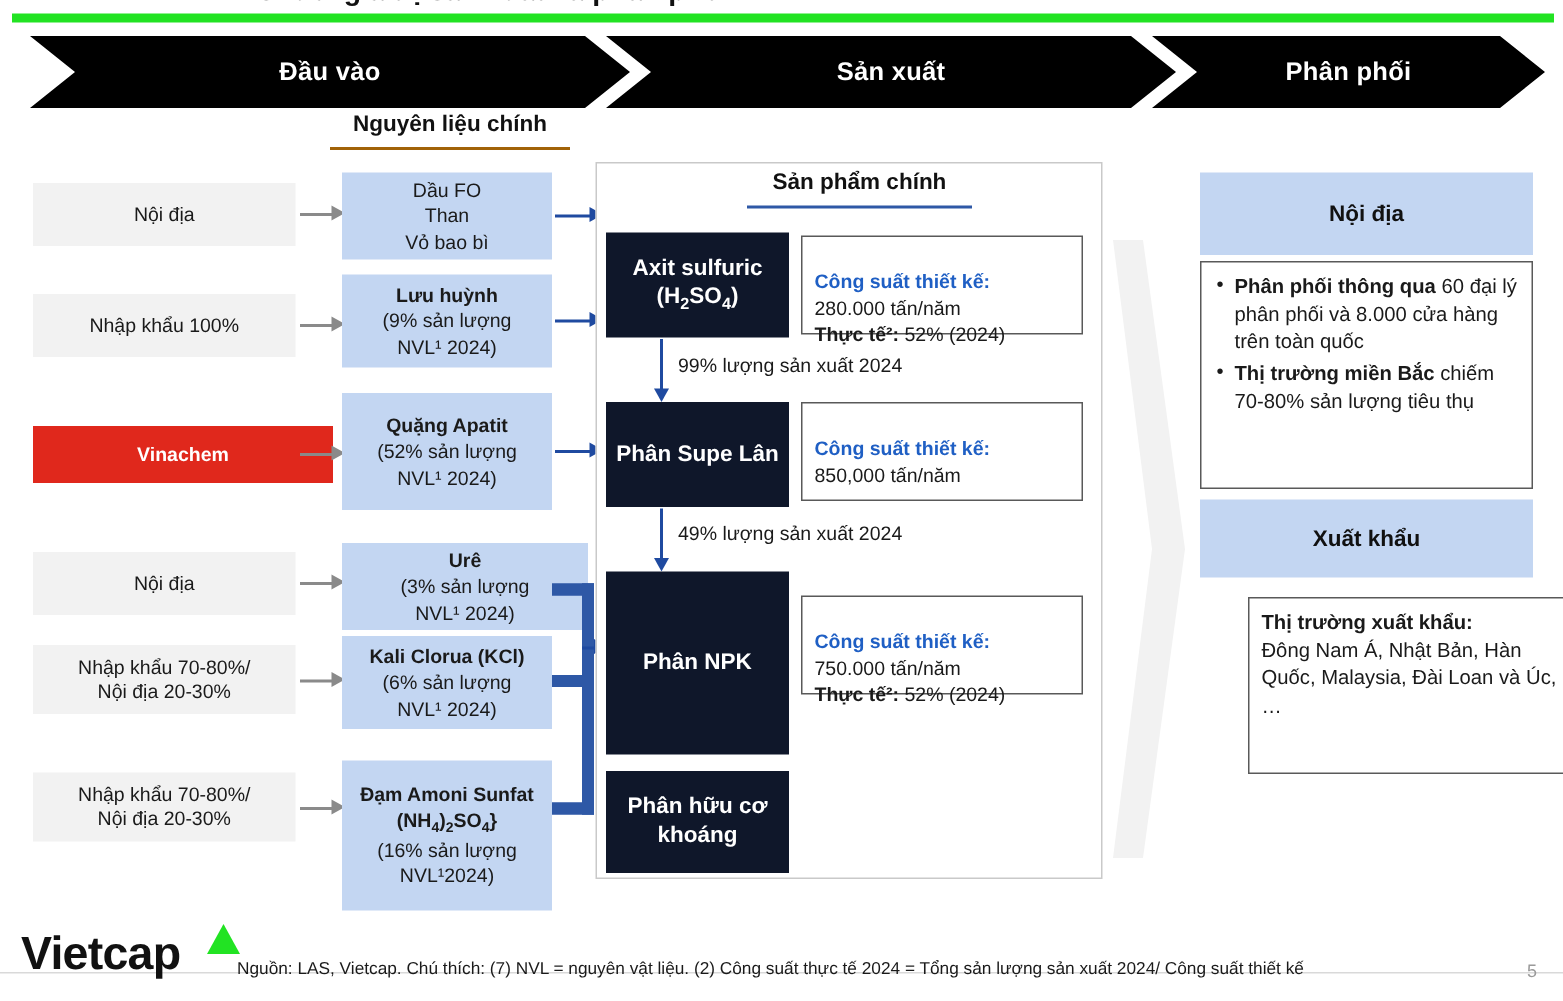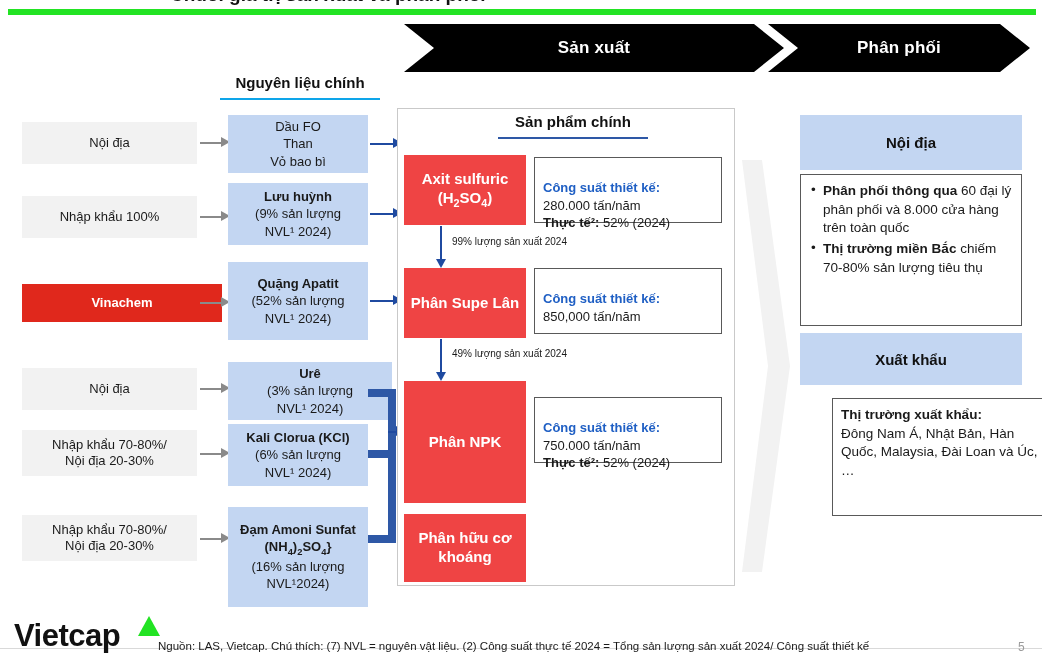--- a/index.html
+++ b/index.html
@@ -31,21 +31,21 @@
     clip-path:polygon(0 0, 370px 0, 400px 24px, 370px 48px, 0 48px, 30px 24px);}
   #chev2{left:404px;width:380px;
     clip-path:polygon(0 0, 350px 0, 380px 24px, 350px 48px, 0 48px, 30px 24px);}
   #chev3{left:768px;width:262px;
     clip-path:polygon(0 0, 232px 0, 262px 24px, 232px 48px, 0 48px, 30px 24px);}
 
   
   #raw-head{
     left:220px;top:74px;width:160px;height:26px;text-align:center;
     font-size:15px;font-weight:bold;color:#111;
-    border-bottom:2px solid #0ea5e9;padding-bottom:3px;
+    border-bottom:2px solid #a16207;padding-bottom:3px;
   }
   #prod-head{
     left:498px;top:113px;width:150px;height:26px;text-align:center;
     font-size:15px;font-weight:bold;color:#111;
     border-bottom:2px solid #2e58a6;padding-bottom:3px;
   }
 
   
   .src{
     background:#f2f2f2;display:flex;align-items:center;justify-content:center;
@@ -74,39 +74,39 @@
   .barrow .head{
     position:absolute;top:0;width:0;height:0;
     border-top:5.5px solid transparent;border-bottom:5.5px solid transparent;
     border-left:9px solid #1f4aa0;
   }
 
   
   #prod-panel{left:397px;top:108px;width:338px;height:478px;
     border:1px solid #c9c9c9;background:#fff;}
   .pbox{
-    background:#ef4444;color:#fff;display:flex;align-items:center;
+    background:#0f172a;color:#fff;display:flex;align-items:center;
     justify-content:center;text-align:center;font-size:15px;font-weight:bold;
     line-height:1.25;padding:2px 4px;
   }
   .cap{
     border:1.5px solid #595959;background:#fff;padding:21px 8px;
     font-size:13px;line-height:1.35;color:#1a1a1a;
   }
   .cap .ttl{color:#1f5fc4;font-weight:bold;}
   .cap .lbl{font-weight:bold;color:#1a1a1a;}
 
   
   .varrow .shaft{position:absolute;left:0;top:0;width:1.8px;background:#1f4aa0;}
   .varrow .head{
     position:absolute;left:-4.2px;width:0;height:0;
     border-left:5.5px solid transparent;border-right:5.5px solid transparent;
     border-top:9px solid #1f4aa0;
   }
-  .flowlbl{font-size:10px;color:#1a1a1a;white-space:nowrap;}
+  .flowlbl{font-size:13px;color:#1a1a1a;white-space:nowrap;}
 
   
   .brk{position:absolute;border-color:#2e58a6;border-style:solid;}
 
   
   #big-arrow{left:742px;top:160px;width:48px;height:412px;}
 
   
   .dhead{
     background:#c3d6f2;display:flex;align-items:center;justify-content:center;
@@ -137,20 +137,23 @@
   #page-num{left:1018px;top:640px;font-size:12px;color:#9a9a9a;}
   sub{font-size:.72em;vertical-align:sub;}
 </style>
 </head>
 <body>
 
 <div class="abs" id="title-clip">Chuỗi giá trị sản xuất và phân phối</div>
 <div class="abs" id="green-rule"></div>
 
 <div class="abs" id="chev-band">
+  <div class="chev" id="chev1">
+    <span>Đầu vào</span>
+  </div>
   <div class="chev" id="chev3">
     <span>Phân phối</span>
   </div>
   <div class="chev" id="chev2">
     <span>Sản xuất</span>
   </div>
 </div>
 
 <div class="abs" id="raw-head">Nguyên liệu chính</div>
 

